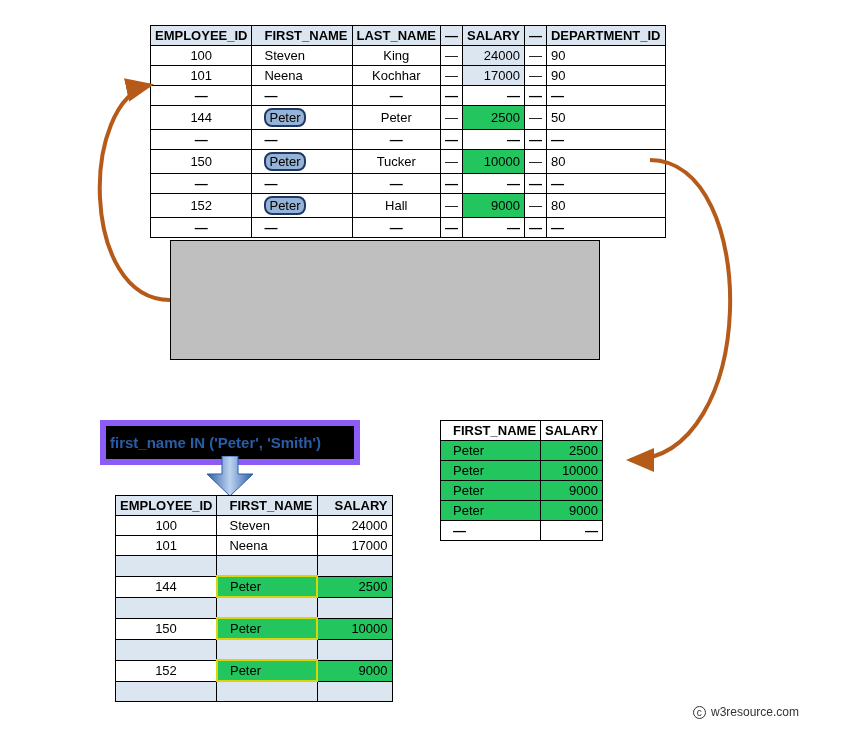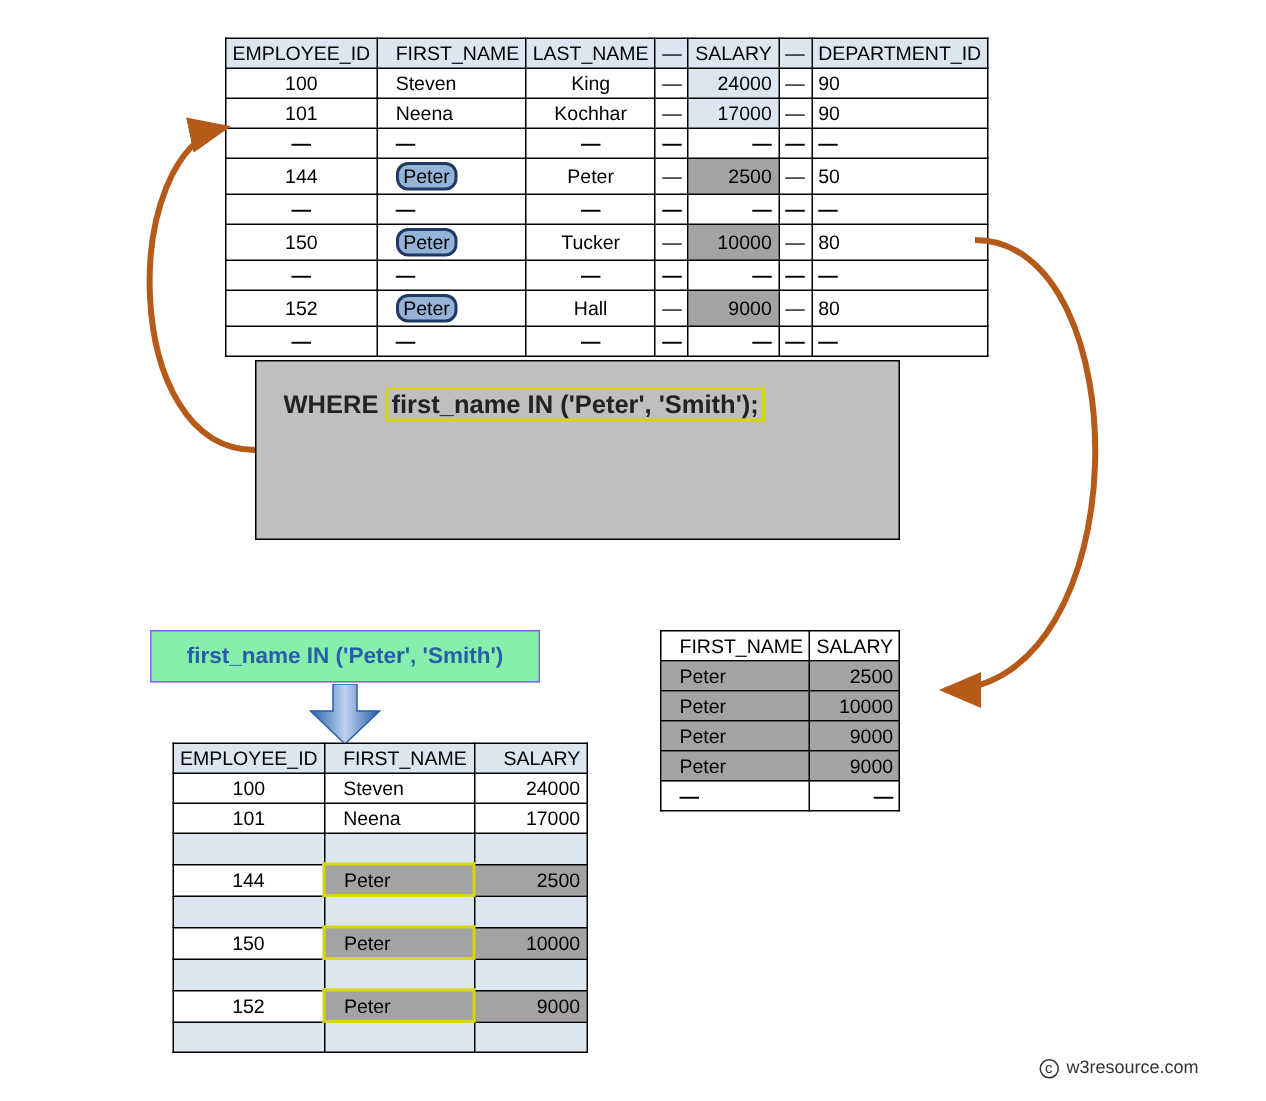--- a/index.html
+++ b/index.html
@@ -17,32 +17,32 @@
     font-size: 13px;
     background: #fff;
   }
   th, td {
     border: 1px solid #000;
     padding: 2px 4px;
     height: 18px;
   }
   th {
     background: #dce6f1;
-    font-weight: normal;
+    font-weight: bold;
     text-align: center;
   }
   .col-id { width: 90px; text-align: center; }
   .col-fname { width: 90px; text-align: left; padding-left: 12px; }
   .col-lname { width: 85px; text-align: center; }
   .col-dash { width: 20px; text-align: center; }
   .col-salary { width: 60px; text-align: right; }
   .col-dept { width: 105px; text-align: left; }
   .dash { font-weight: bold; }
   .hl-lblue { background: #dce6f1; }
-  .hl-mblue { background: #a3a3a3; }
+  .hl-mblue { background: #22c55e; }
   .peter-box {
     border: 2px solid #1f3864;
     border-radius: 8px;
     background: #95b3d7;
     display: inline-block;
     padding: 0 3px;
   }
   .yellow-box { border: 2px solid #d6d60a; }
 
   .top-table { position: absolute; left: 150px; top: 25px; }
@@ -59,26 +59,26 @@
     line-height: 1.8;
     color: #222;
   }
   .sql-box .red { border: 2px solid #e02020; padding: 0 2px; }
   .sql-box .ylw { border: 2px solid #d6d60a; padding: 0 2px; }
 
   .filter-label {
     position: absolute;
     left: 100px; top: 420px;
     width: 260px;
-    background: #86efac;
-    border: 1px solid #8b5cf6;
+    background: #000000;
+    border: 6px solid #8b5cf6;
     color: #2a5da8;
     font-size: 15px;
     font-weight: bold;
-    text-align: center;
+    text-align: left;
     padding: 8px 4px;
   }
 
   .bottom-left-table { position: absolute; left: 115px; top: 495px; }
   .bottom-left-table .col-id { width: 100px; }
   .bottom-left-table .col-fname { width: 100px; }
   .bottom-left-table .col-salary { width: 75px; }
 
   .result-table { position: absolute; left: 440px; top: 420px; }
   .result-table .col-fname { width: 95px; }
@@ -216,24 +216,20 @@
 <svg class="curved" style="left:600px;top:150px;width:200px;height:330px;">
   <defs>
       <marker id="ah2" markerWidth="10" markerHeight="10" refX="6" refY="3" orient="auto">
         <path d="M0,0 L7,3 L0,6 Z" fill="#b55a18"></path>
       </marker>
     </defs>
   <path d="M50,10 C160,10 160,310 30,310" stroke="#b55a18" stroke-width="4" fill="none" marker-end="url(#ah2)"></path>
 </svg>
 
 <div class="sql-box">
-  <div>
-    <span>WHERE</span>
-    <span class="ylw">first_name IN ('Peter', 'Smith');</span>
-  </div>
 </div>
 
 <div class="filter-label">first_name IN ('Peter', 'Smith')</div>
 
 <svg class="curved" style="left:205px;top:456px;width:50px;height:42px;">
   <defs>
     <linearGradient id="gblue" x1="0" y1="0" x2="1" y2="0">
       <stop offset="0%" stop-color="#2a5da8"></stop>
         <stop offset="50%" stop-color="#bcd3ef"></stop>
         <stop offset="100%" stop-color="#2a5da8"></stop>

